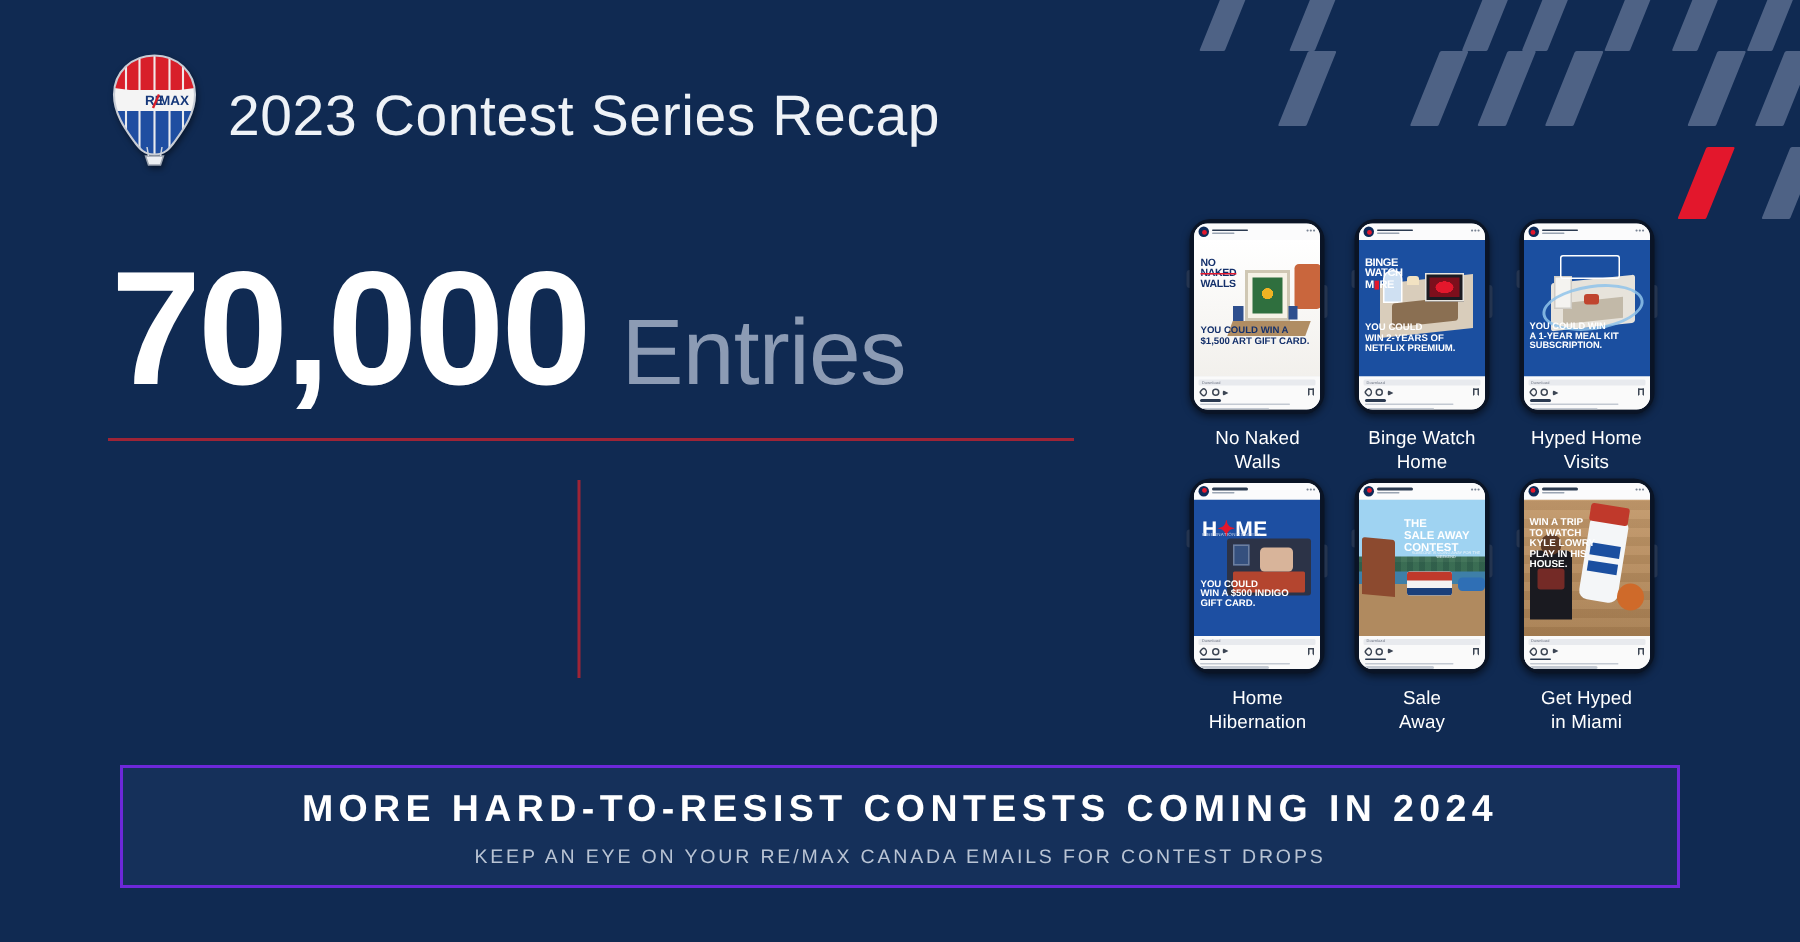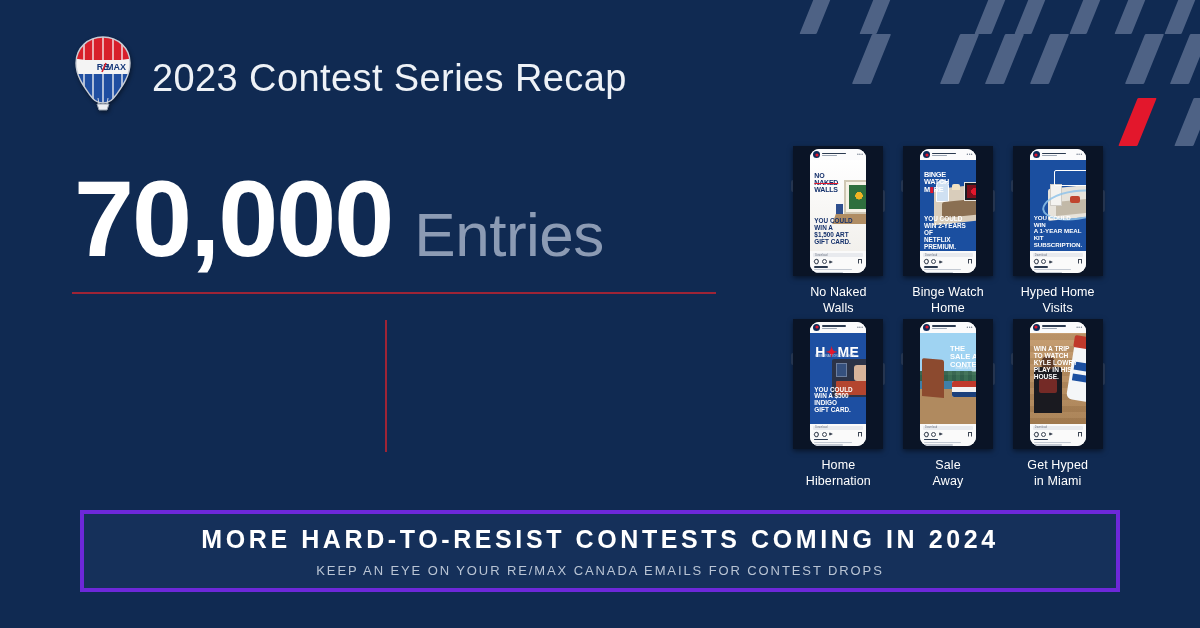--- a/index.html
+++ b/index.html
@@ -41,22 +41,22 @@
   .substat-num { font-size:52px; font-weight:700; color:#ffffff; letter-spacing:-1px; line-height:1.12; }
   .substat-label { font-size:31px; font-weight:300; color:#8c9bb4; letter-spacing:-.3px; line-height:1.35; margin-top:2px; }
   .vdiv { position:absolute; left:385px; top:320px; width:2px; height:132px; background:#9e2436; }
 
   
   .phones { position:absolute; left:788px; top:146px; width:320px; display:grid; grid-template-columns:repeat(3,1fr); gap:2px 9px; }
   .phone-cell { display:flex; flex-direction:column; align-items:center; }
   .phone {
     width:90px; height:130px;
     background:#0a1426;
-    border-radius:0;
-    padding:3px 17px;
+    border-radius:14px;
+    padding:3px 3px;
     position:relative;
     box-shadow:0 2px 5px rgba(0,0,0,.5);
   }
   .phone::after {
     content:"";
     position:absolute; left:-2px; top:34px; width:2px; height:12px;
     background:#24344f; border-radius:2px 0 0 2px;
   }
   .phone::before {
     content:"";
@@ -151,21 +151,21 @@
   .p6 .cup { position:absolute; left:40px; top:14px; width:26px; height:54px; background:#f4f6f8; border-radius:3px 3px 6px 6px; transform:rotate(9deg); }
   .p6 .cup i { position:absolute; left:3px; top:16px; right:3px; height:8px; background:#1b4fa0; }
   .p6 .cup s { position:absolute; left:3px; top:28px; right:3px; height:7px; background:#1b4fa0; }
   .p6 .mlogo { position:absolute; left:44px; top:4px; width:26px; height:12px; background:#c0392b; border-radius:2px; transform:rotate(9deg); }
   .p6 .ball { position:absolute; left:62px; top:56px; width:18px; height:18px; border-radius:50%; background:#cf6a2a; }
   .p6 .hl { left:4px; top:12px; width:44px; font-size:6.6px; }
 
   
   .banner {
     position:absolute; left:80px; top:510px; width:1040px; height:82px;
-    border:4px solid #6d28d9; background:#15305a;
+    border:2px solid #6d28d9; background:#15305a;
     display:flex; flex-direction:column; align-items:center; justify-content:center; gap:9px;
   }
   .banner-main {
     font-size:25px; font-weight:700; color:#ffffff;
     letter-spacing:3.6px; white-space:nowrap;
   }
   .banner-sub {
     font-size:13px; font-weight:400; color:#b9c4d4;
     letter-spacing:1.9px; white-space:nowrap;
   }

